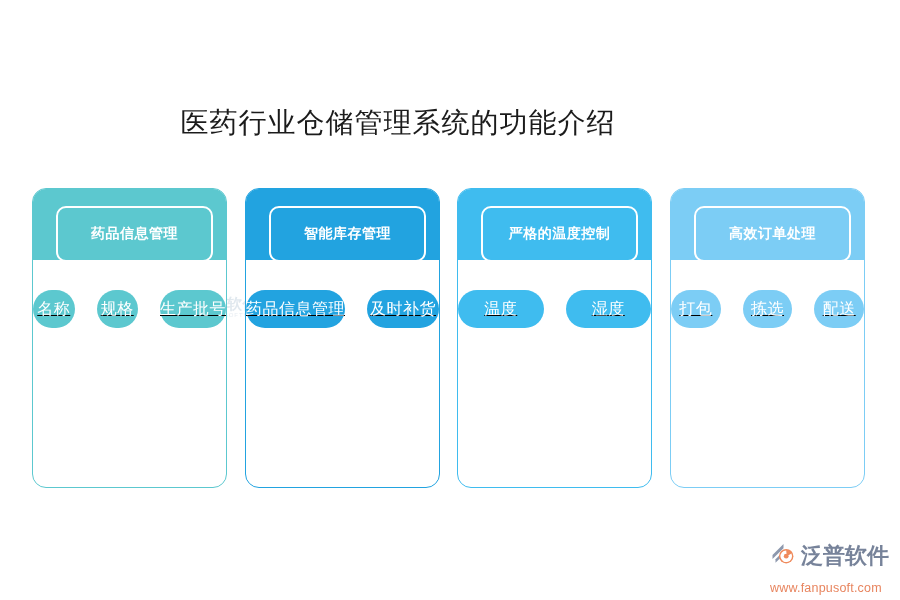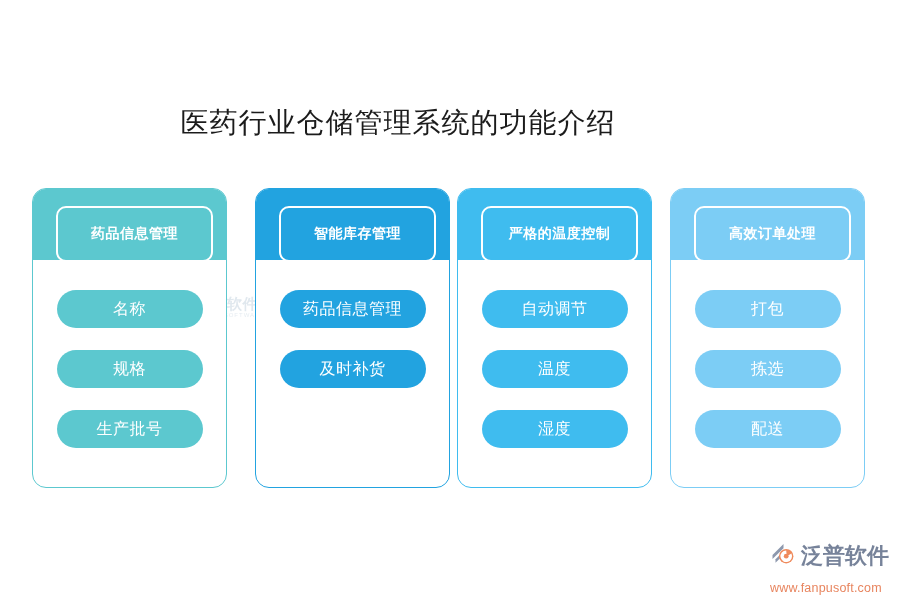--- a/index.html
+++ b/index.html
@@ -95,23 +95,24 @@
     font-weight: 700;
     font-family: "DejaVu Sans", "Liberation Sans", sans-serif;
     letter-spacing: .5px;
     white-space: nowrap;
   }
   .card .items {
     position: absolute;
     left: 0; top: 101px;
     width: 100%;
     display: flex;
-    flex-direction: column;
+    flex-direction: row;
     align-items: center;
     gap: 22px;
+    text-decoration: underline;
   }
   .pill {
     width: 146px;
     height: 38px;
     border-radius: 19px;
     background: var(--accent);
     color: #ffffff;
     display: flex;
     align-items: center;
     justify-content: center;
@@ -171,33 +172,32 @@
   <div id="cards-root">
       <div class="card" style="--accent: #5cc8cf; left: 32px;">
         <div class="band"></div>
         <div class="head">药品信息管理</div>
         <div class="items">
           <div class="pill">名称</div>
           <div class="pill">规格</div>
           <div class="pill">生产批号</div>
         </div>
       </div>
-      <div class="card" style="--accent: #22a3e0; left: 255px;">
+      <div class="card" style="--accent: #22a3e0; left: 245px;">
         <div class="band"></div>
         <div class="head">智能库存管理</div>
         <div class="items">
           <div class="pill">药品信息管理</div>
           <div class="pill">及时补货</div>
         </div>
       </div>
       <div class="card" style="--accent: #3fbcef; left: 457px;">
         <div class="band"></div>
         <div class="head">严格的温度控制</div>
         <div class="items">
-          <div class="pill">自动调节</div>
           <div class="pill">温度</div>
           <div class="pill">湿度</div>
         </div>
       </div>
       <div class="card" style="--accent: #7ccdf5; left: 670px;">
         <div class="band"></div>
         <div class="head">高效订单处理</div>
         <div class="items">
           <div class="pill">打包</div>
           <div class="pill">拣选</div>

